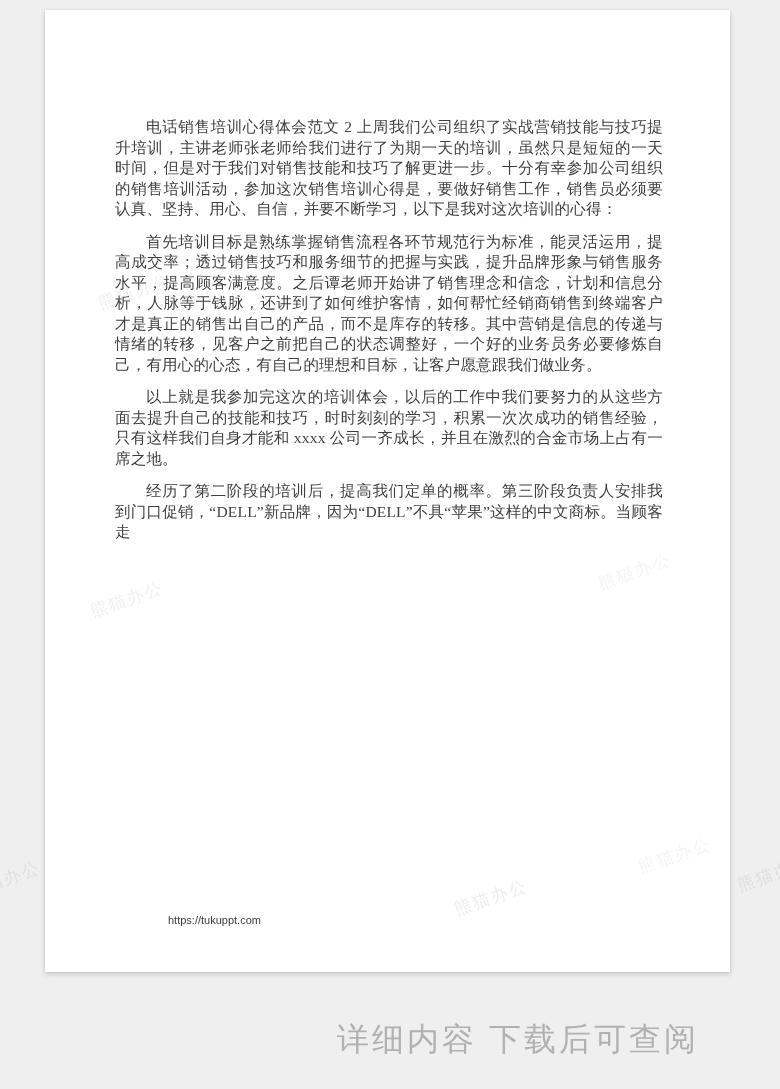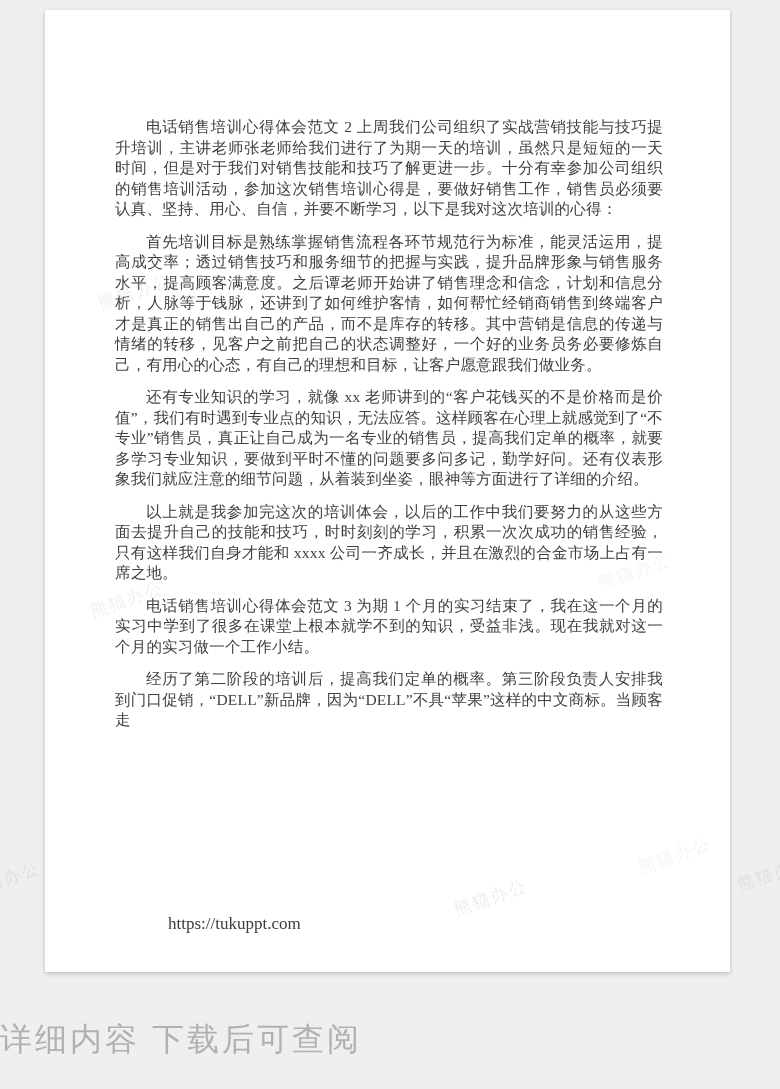--- a/index.html
+++ b/index.html
@@ -24,22 +24,22 @@
     text-indent:2em;
     font-family:"Liberation Serif","DejaVu Serif",serif;
     font-size:15.5px;
     line-height:20.5px;
     letter-spacing:0.2px;
     text-align:justify;
     color:var(--text,#3f3f3f);
   }
   .doc-url{
     position:absolute;left:75px;top:904px;
-    font-family:Liberation Serif, serif;
-    font-size:17px;
+    font-family:Liberation Sans, sans-serif;
+    font-size:11px;
     color:#3c3c3c;
     padding-left:48px;
   }
   .wm{
     position:absolute;
     font-family:"Liberation Sans",sans-serif;
     font-size:17px;
     letter-spacing:2px;
     color:var(--wm,#b08d8d);
     opacity:0.14;
@@ -50,41 +50,39 @@
   }
   .wm1{left:52px;top:270px;}
   .wm2{left:44px;top:578px;}
   .wm3{left:552px;top:550px;opacity:0.10;}
   .wm4{left:408px;top:876px;opacity:0.17;}
   .wm5{left:592px;top:834px;opacity:0.10;}
   .wm-bg-left{left:-34px;top:868px;opacity:0.18;color:#9a9a9a;}
   .wm-bg-right{left:736px;top:862px;opacity:0.18;color:#9a9a9a;}
   .banner{
     position:absolute;left:0;top:1018px;width:699px;
-    text-align:left;
+    text-align:right;
   }
   .banner span{
     font-family:"Liberation Sans",sans-serif;
     font-size:32px;
     letter-spacing:3px;
     color:var(--banner,#b1b1b4);
   }
 </style>
 </head>
 <body>
 
 <div class="stage" style="--bg: #efeff0; --sheet: #ffffff; --text: #3f3f3f; --wm: #b08d8d; --banner: #b1b1b4;">
 
   <div class="sheet">
     <div class="content">
         <p class="para">电话销售培训心得体会范文 2 上周我们公司组织了实战营销技能与技巧提升培训，主讲老师张老师给我们进行了为期一天的培训，虽然只是短短的一天时间，但是对于我们对销售技能和技巧了解更进一步。十分有幸参加公司组织的销售培训活动，参加这次销售培训心得是，要做好销售工作，销售员必须要认真、坚持、用心、自信，并要不断学习，以下是我对这次培训的心得：</p>
         <p class="para">首先培训目标是熟练掌握销售流程各环节规范行为标准，能灵活运用，提高成交率；透过销售技巧和服务细节的把握与实践，提升品牌形象与销售服务水平，提高顾客满意度。之后谭老师开始讲了销售理念和信念，计划和信息分析，人脉等于钱脉，还讲到了如何维护客情，如何帮忙经销商销售到终端客户才是真正的销售出自己的产品，而不是库存的转移。其中营销是信息的传递与情绪的转移，见客户之前把自己的状态调整好，一个好的业务员务必要修炼自己，有用心的心态，有自己的理想和目标，让客户愿意跟我们做业务。</p>
-        <p class="para">还有专业知识的学习，就像 xx 老师讲到的“客户花钱买的不是价格而是价值”，我们有时遇到专业点的知识，无法应答。这样顾客在心理上就感觉到了“不专业”销售员，真正让自己成为一名专业的销售员，提高我们定单的概率，就要多学习专业知识，要做到平时不懂的问题要多问多记，勤学好问。还有仪表形象我们就应注意的细节问题，从着装到坐姿，眼神等方面进行了详细的介绍。</p>
         <p class="para">以上就是我参加完这次的培训体会，以后的工作中我们要努力的从这些方面去提升自己的技能和技巧，时时刻刻的学习，积累一次次成功的销售经验，只有这样我们自身才能和 xxxx 公司一齐成长，并且在激烈的合金市场上占有一席之地。</p>
-        <p class="para">电话销售培训心得体会范文 3 为期 1 个月的实习结束了，我在这一个月的实习中学到了很多在课堂上根本就学不到的知识，受益非浅。现在我就对这一个月的实习做一个工作小结。</p>
         <p class="para">经历了第二阶段的培训后，提高我们定单的概率。第三阶段负责人安排我到门口促销，“DELL”新品牌，因为“DELL”不具“苹果”这样的中文商标。当顾客走</p>
       </div>
 
     <span class="wm wm1">熊猫办公</span>
     <span class="wm wm2">熊猫办公</span>
     <span class="wm wm3">熊猫办公</span>
     <span class="wm wm4">熊猫办公</span>
     <span class="wm wm5">熊猫办公</span>
 
     <div class="doc-url">https://tukuppt.com</div>

